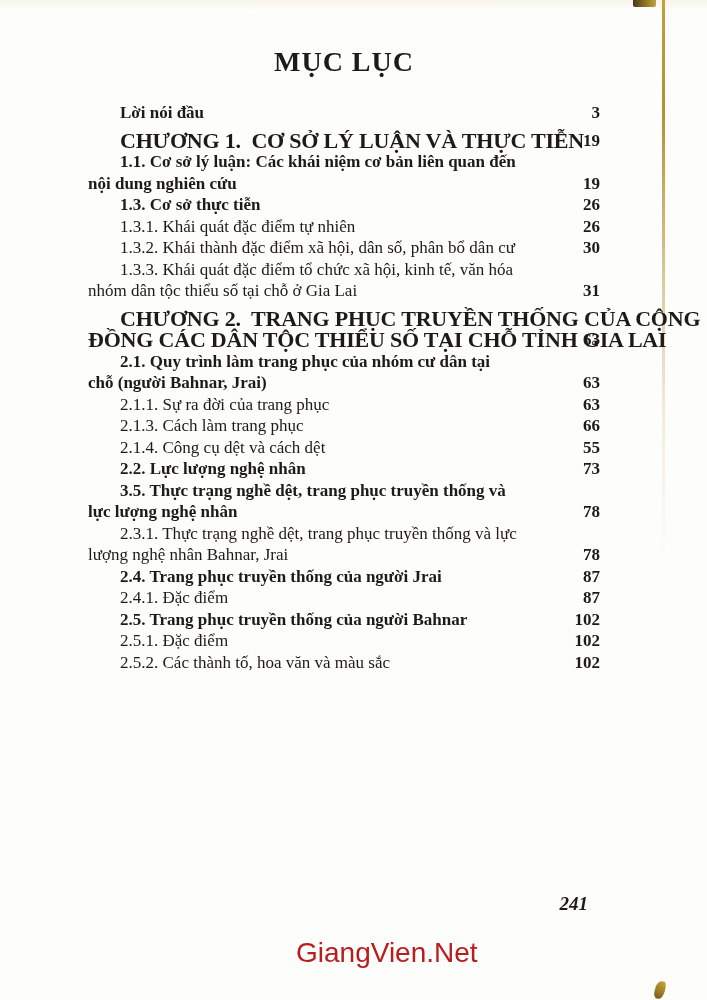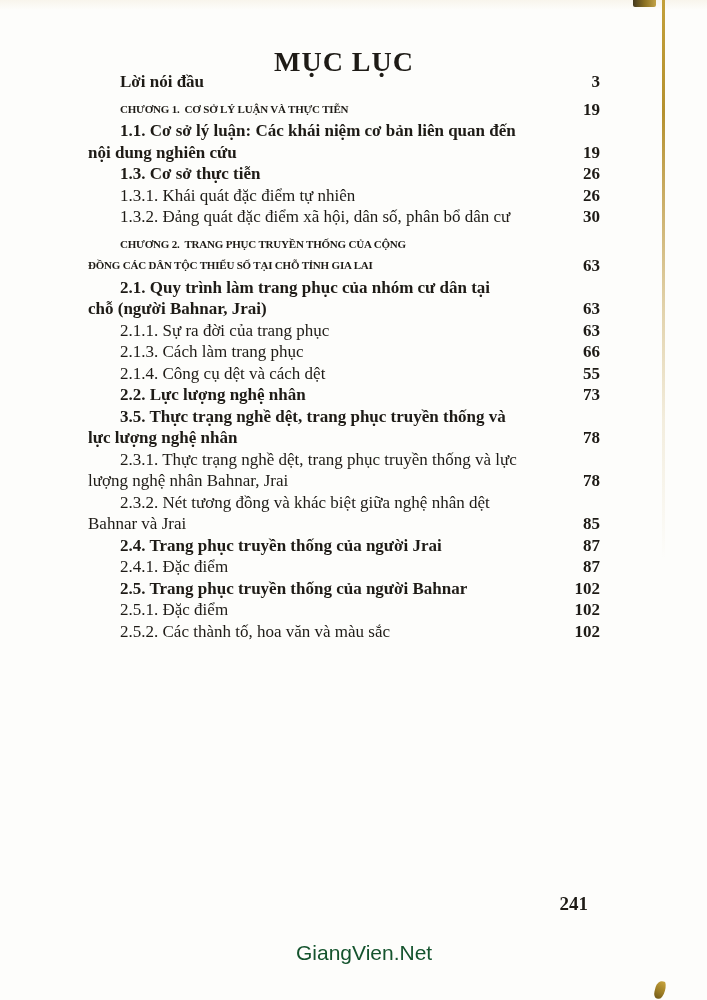--- a/index.html
+++ b/index.html
@@ -19,21 +19,21 @@
   .page-title {
     position: absolute;
     top: 46px; left: 88px; width: 512px;
     text-align: center;
     font-size: 28px; font-weight: bold;
     letter-spacing: 1px;
     white-space: pre;
   }
   .toc {
     position: absolute;
-    top: 71px; left: 88px; width: 512px;
+    top: 102px; left: 88px; width: 512px;
   }
   .entry {
     display: flex;
     align-items: flex-end;
   }
   .entry-text {
     flex: 0 0 474px;
     width: 474px;
     font-size: 17px;
     line-height: 21.5px;
@@ -45,37 +45,38 @@
     flex: 0 0 38px;
     width: 38px;
     text-align: right;
     font-size: 17px;
     line-height: 21.5px;
     font-weight: bold;
   }
   .entry.bold .entry-text { font-weight: bold; }
   .entry.chapter .entry-text {
     font-weight: bold;
-    font-size: 11px;
+    font-size: 22px;
     letter-spacing: -0.2px;
   }
   .entry.chapter { margin-top: 6px; }
   .book-page-number {
     position: absolute;
     top: 893px; left: 520px; width: 68px;
     text-align: right;
     font-size: 19px; font-weight: bold;
     line-height: 22px;
+    font-style: italic;
   }
   .watermark {
     position: absolute;
     top: 941px; left: 296px;
     font-family: "Liberation Sans", "DejaVu Sans", sans-serif;
-    font-size: 21px;
-    color: #14532d;
+    font-size: 28px;
+    color: #b91c1c;
     line-height: 24px;
   }
   .gold-edge-line {
     position: absolute;
     top: 0; right: 42px;
     width: 3px; height: 560px;
     background: linear-gradient(to bottom,
       #c3a03a 0%, #b5912e 20%, rgba(185,146,50,0.75) 35%,
       rgba(185,146,50,0.4) 55%, rgba(185,146,50,0.15) 75%, rgba(185,146,50,0) 100%);
   }
@@ -122,22 +123,27 @@
   </div>
     <div class="entry bold">
     <div class="entry-text">1.3. Cơ sở thực tiễn</div>
     <div class="entry-page">26</div>
   </div>
     <div class="entry plain">
     <div class="entry-text">1.3.1. Khái quát đặc điểm tự nhiên</div>
     <div class="entry-page">26</div>
   </div>
     <div class="entry plain">
-    <div class="entry-text">1.3.2. Đảng quát đặc điểm xã hội, dân số, phân bổ dân cư</div>
+    <div class="entry-text">1.3.2. Khái thành đặc điểm xã hội, dân số, phân bổ dân cư</div>
     <div class="entry-page">30</div>
+  </div>
+    <div class="entry plain">
+    <div class="entry-text">1.3.3. Khái quát đặc điểm tổ chức xã hội, kinh tế, văn hóa
+nhóm dân tộc thiểu số tại chỗ ở Gia Lai</div>
+    <div class="entry-page">31</div>
   </div>
     <div class="entry chapter">
     <div class="entry-text">CHƯƠNG 2.  TRANG PHỤC TRUYỀN THỐNG CỦA CỘNG
 ĐỒNG CÁC DÂN TỘC THIỂU SỐ TẠI CHỖ TỈNH GIA LAI</div>
     <div class="entry-page">63</div>
   </div>
     <div class="entry bold">
     <div class="entry-text">2.1. Quy trình làm trang phục của nhóm cư dân tại
 chỗ (người Bahnar, Jrai)</div>
     <div class="entry-page">63</div>
@@ -161,25 +167,20 @@
     <div class="entry bold">
     <div class="entry-text">3.5. Thực trạng nghề dệt, trang phục truyền thống và
 lực lượng nghệ nhân</div>
     <div class="entry-page">78</div>
   </div>
     <div class="entry plain">
     <div class="entry-text">2.3.1. Thực trạng nghề dệt, trang phục truyền thống và lực
 lượng nghệ nhân Bahnar, Jrai</div>
     <div class="entry-page">78</div>
   </div>
-    <div class="entry plain">
-    <div class="entry-text">2.3.2. Nét tương đồng và khác biệt giữa nghệ nhân dệt
-Bahnar và Jrai</div>
-    <div class="entry-page">85</div>
-  </div>
     <div class="entry bold">
     <div class="entry-text">2.4. Trang phục truyền thống của người Jrai</div>
     <div class="entry-page">87</div>
   </div>
     <div class="entry plain">
     <div class="entry-text">2.4.1. Đặc điểm</div>
     <div class="entry-page">87</div>
   </div>
     <div class="entry bold">
     <div class="entry-text">2.5. Trang phục truyền thống của người Bahnar</div>

